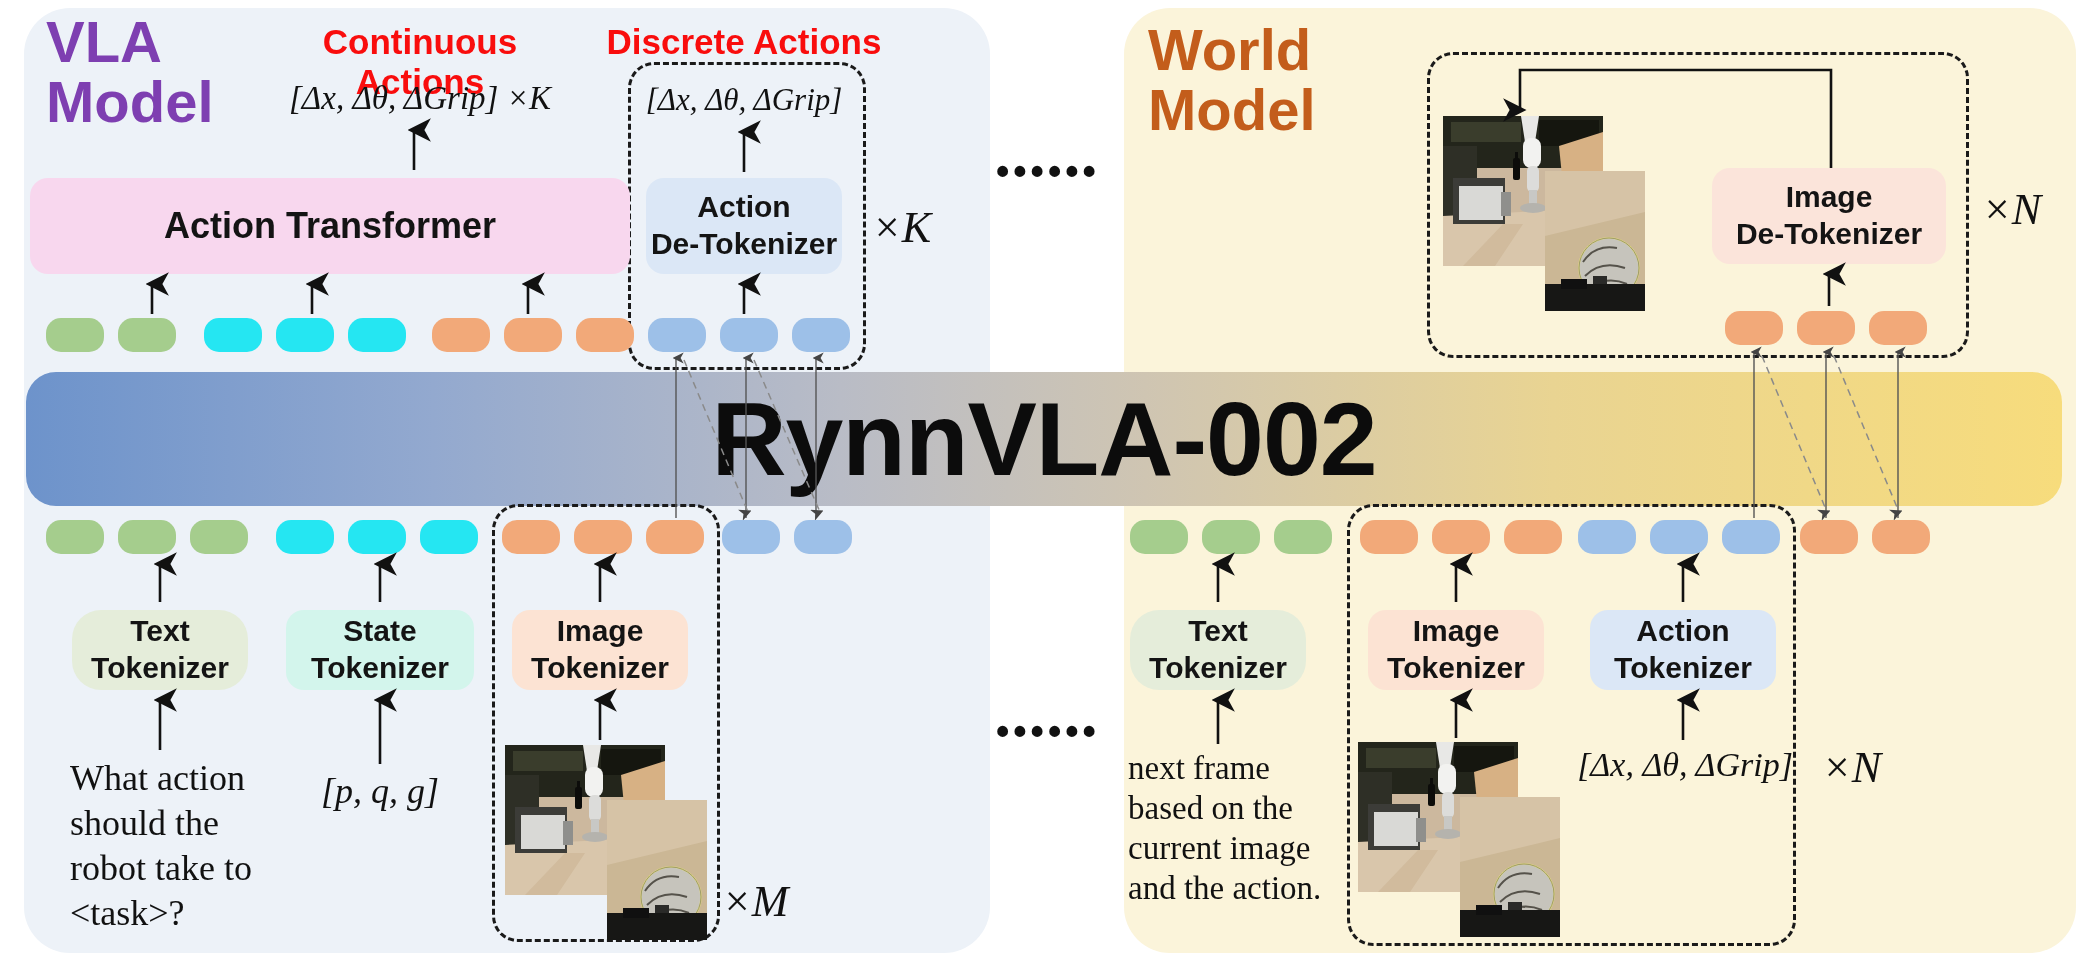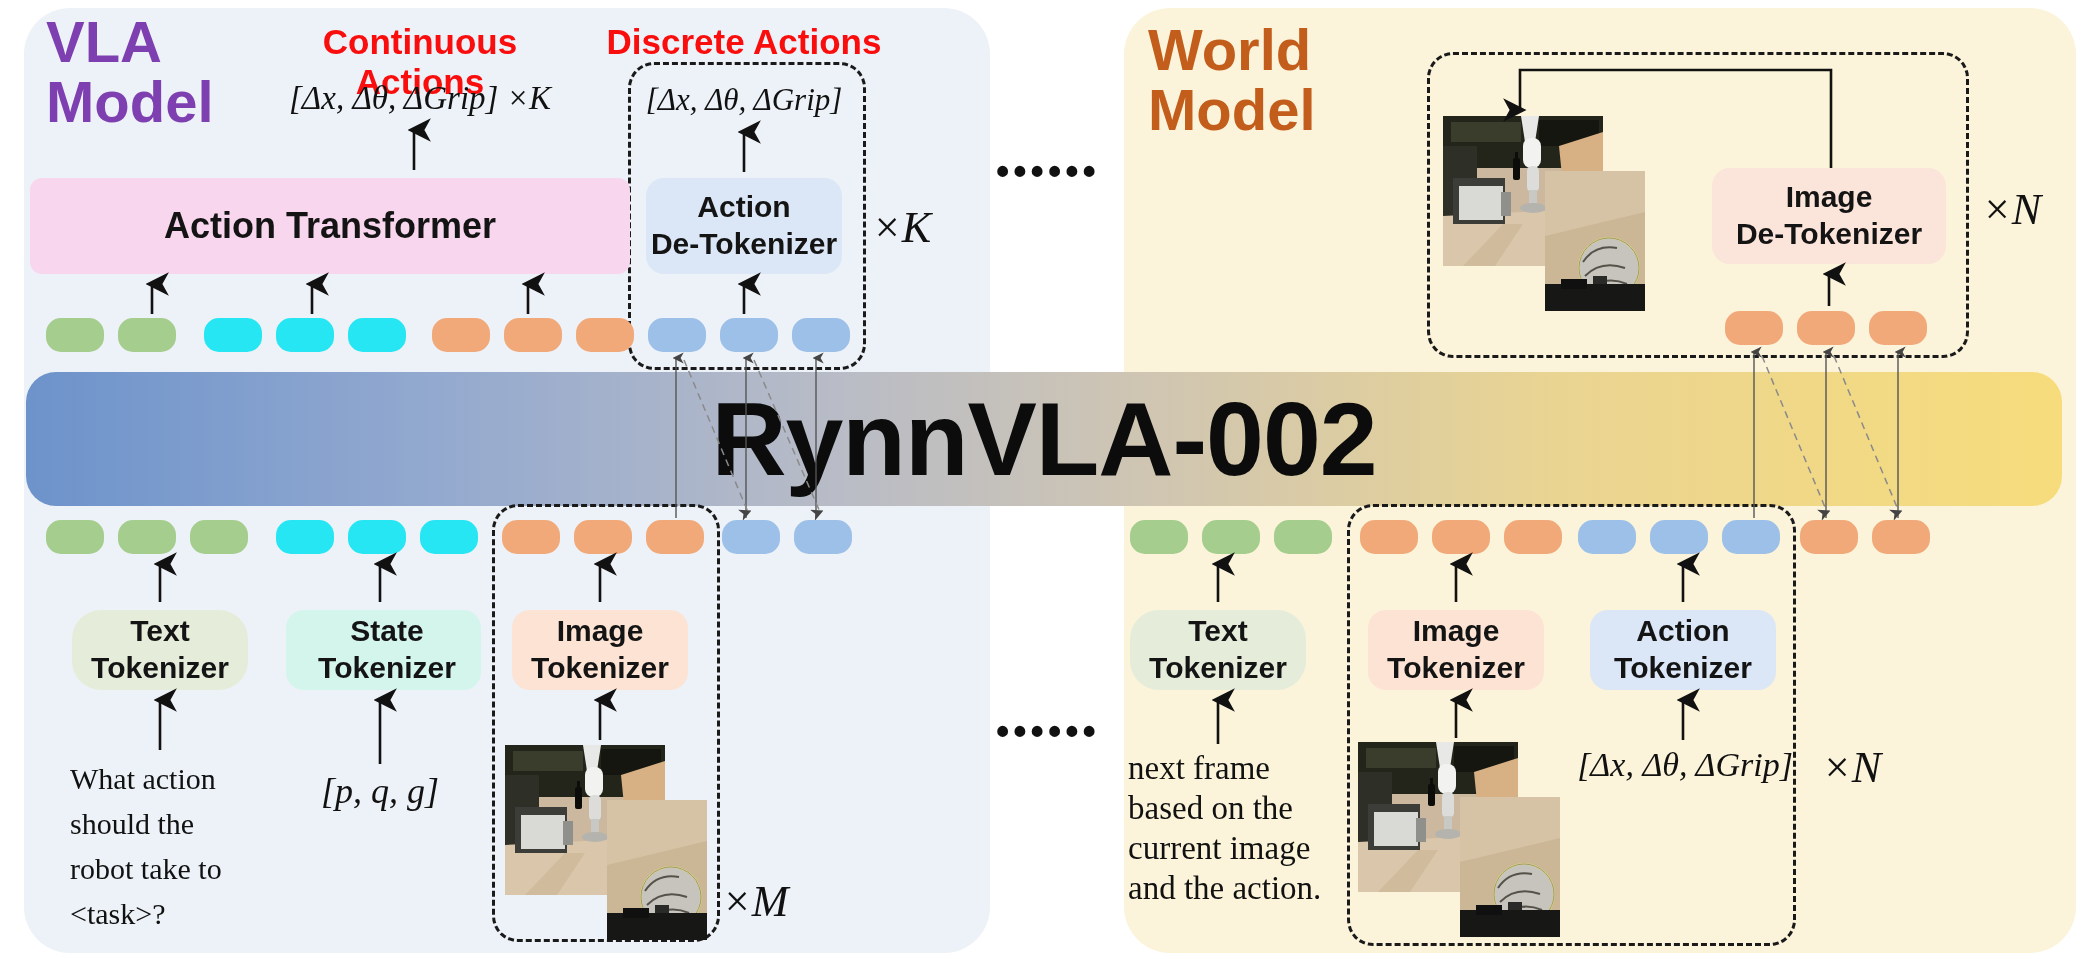--- a/index.html
+++ b/index.html
@@ -44,21 +44,21 @@
   
   .token-row{position:absolute;display:flex;gap:14px;}
   .token{width:58px;height:34px;border-radius:15px;display:inline-block;}
   .token.green{background:var(--token-green,#a5cd8d);}
   .token.cyan{background:var(--token-cyan,#25e6f2);}
   .token.orange{background:var(--token-orange,#f2a979);}
   .token.blue{background:var(--token-blue,#9dc0e8);}
 
   
   .prompt{position:absolute;font-family:"Liberation Serif",serif;color:#111;}
-  .prompt.vla{left:70px;top:756px;font-size:30px;line-height:45px;width:230px;}
+  .prompt.vla{left:70px;top:756px;font-size:36px;line-height:45px;width:230px;}
   .prompt.world{left:1128px;top:748px;font-size:33px;line-height:40px;width:230px;}
 
   .overlay{position:absolute;left:0;top:0;width:2084px;height:959px;pointer-events:none;}
   .scene{position:absolute;}
 </style>
 </head>
 <body>
 
 <div class="stage">
 
@@ -109,21 +109,21 @@
     <div>Model</div>
   </div>
 
   <div class="red-label" style="left:260px;top:22px;width:320px;">Continuous Actions</div>
   <div class="formula" style="left:255px;top:80px;width:330px;font-size:33px;">[Δx, Δθ, ΔGrip] ×K</div>
 
   <div class="red-label" style="left:584px;top:22px;width:320px;">Discrete Actions</div>
   <div class="dashed" style="left:628px;top:62px;width:232px;height:302px;"></div>
   <div class="formula" style="left:628px;top:82px;width:232px;font-size:31px;">[Δx, Δθ, ΔGrip]</div>
 
-  <div class="node bx-transformer" style="left:30px;top:178px;width:600px;height:96px;border-radius:12px;">
+  <div class="node bx-transformer" style="left:30px;top:178px;width:600px;height:96px;">
     <span class="lbl">Action Transformer</span>
   </div>
 
   <div class="node bx-blue" style="left:646px;top:178px;width:196px;height:96px;">
     <span class="lbl"><span>Action</span><br>
     <span>De-Tokenizer</span></span>
   </div>
 
   <div class="mult" style="left:872px;top:202px;">×K</div>
   <div class="dots" style="left:996px;top:150px;">••••••</div>
@@ -167,21 +167,21 @@
       <span class="token blue"></span>
       <span class="token blue"></span>
     </div>
 
   <div class="dashed" style="left:492px;top:504px;width:222px;height:432px;"></div>
 
   <div class="node bx-green" style="left:72px;top:610px;width:176px;height:80px;">
     <span class="lbl"><span>Text</span><br>
     <span>Tokenizer</span></span>
   </div>
-  <div class="node bx-cyan" style="left:286px;top:610px;width:188px;height:80px;padding-left:7px;">
+  <div class="node bx-cyan" style="left:286px;top:610px;width:188px;height:80px;">
     <span class="lbl"><span>State</span><br>
     <span>Tokenizer</span></span>
   </div>
   <div class="node bx-orange" style="left:512px;top:610px;width:176px;height:80px;">
     <span class="lbl"><span>Image</span><br>
     <span>Tokenizer</span></span>
   </div>
 
   <div class="prompt vla">
     <div>What action</div>

